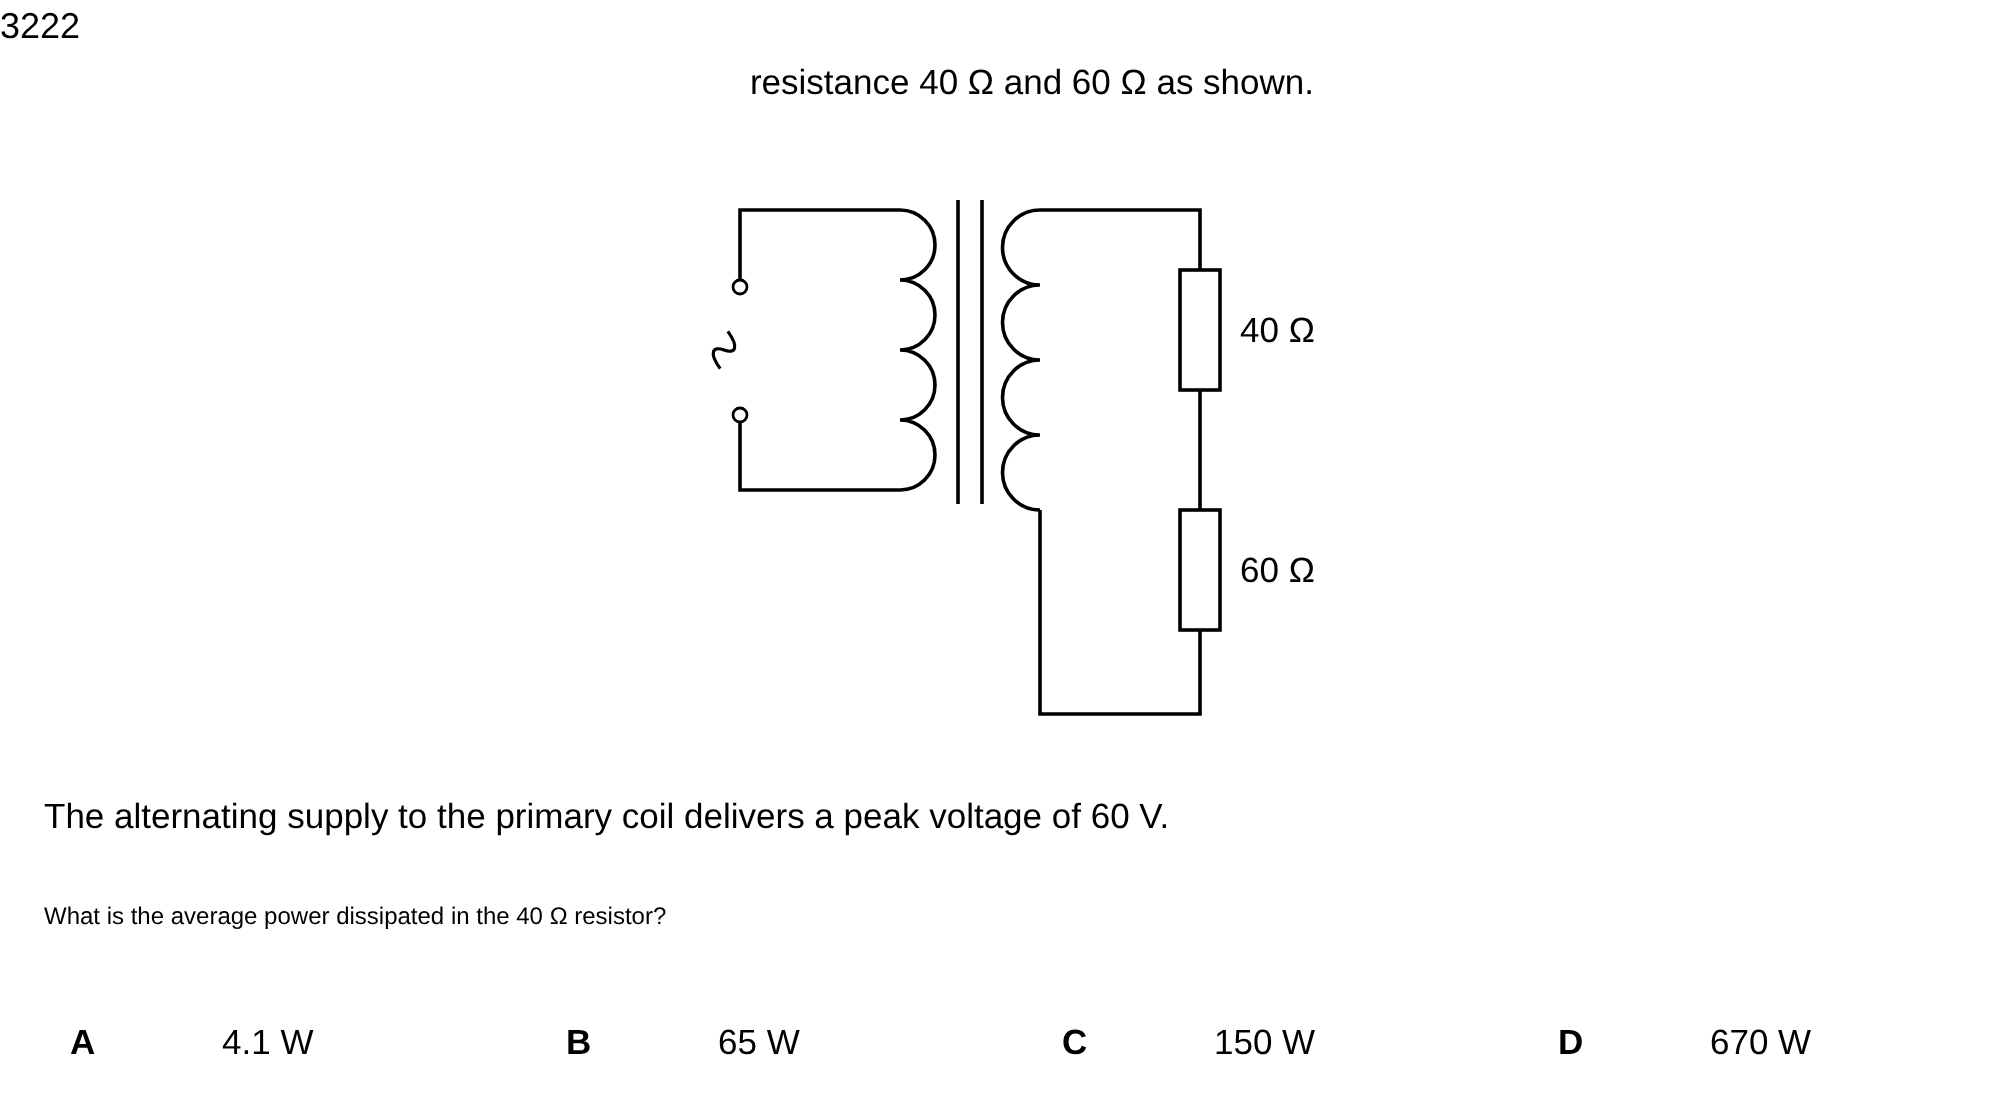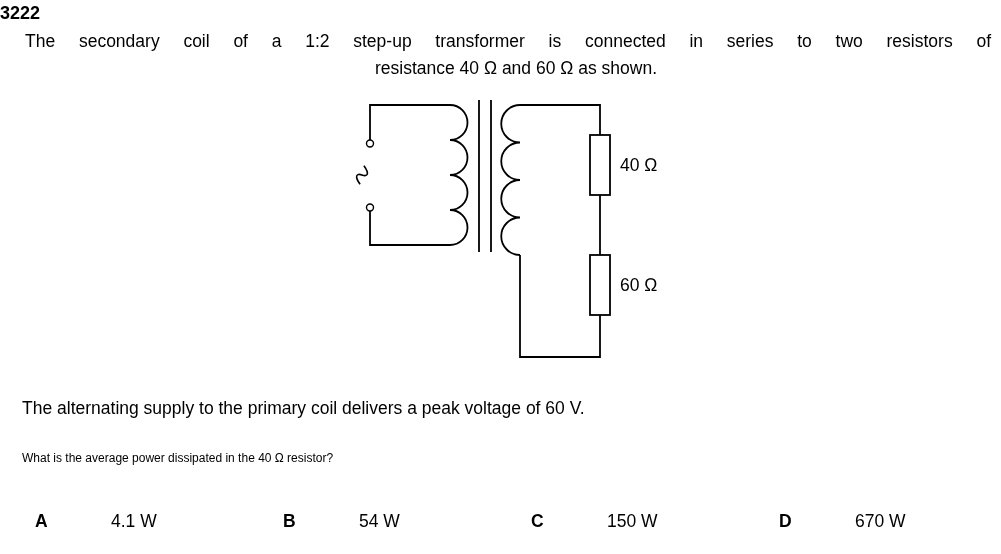--- a/index.html
+++ b/index.html
@@ -13,21 +13,21 @@
     position: relative;
     font-family: "Liberation Sans", sans-serif;
     color: #000000;
     overflow: hidden;
   }
   .qnum {
     position: absolute;
     left: 0px;
     top: 3px;
     font-size: 18px;
-    font-weight: bold;
+    font-weight: normal;
   }
   .intro {
     position: absolute;
     left: 25px;
     top: 28px;
     width: 966px;
     font-size: 17.5px;
     line-height: 27px;
   }
   .intro .line1 {
@@ -76,21 +76,20 @@
     position: absolute;
     margin-left: 26px;
   }
 </style>
 </head>
 <body>
 
 <div class="qnum">3222</div>
 
 <div class="intro">
-  <div class="line1">The secondary coil of a 1:2 step-up transformer is connected in series to two resistors of</div>
   <div class="line2">resistance 40 Ω and 60 Ω as shown.</div>
 </div>
 
 <svg class="diagram" width="1001" height="554" viewBox="0 0 1001 554" fill="none" stroke="#000000" stroke-width="1.8" stroke-linecap="butt" stroke-linejoin="miter">
 
   <g>
     <path d="M -9,3 C -5,-6 -1,-6 0,0 C 1,6 5,6 9,-3" transform="translate(362,175) rotate(-60)" stroke-width="1.6"></path>
     <circle cx="370" cy="143.5" r="3.5" fill="#ffffff" stroke-width="1.4"></circle>
     <circle cx="370" cy="207.5" r="3.5" fill="#ffffff" stroke-width="1.4"></circle>
   </g>
@@ -124,20 +123,20 @@
 
 <div class="supply">The alternating supply to the primary coil delivers a peak voltage of 60 V.</div>
 
 <div class="prompt">What is the average power dissipated in the 40 Ω resistor?</div>
 
 <div class="options">
   <span class="letter" style="left:35px">A</span>
   <span class="value" style="left:85px">4.1 W</span>
 
   <span class="letter" style="left:283px">B</span>
-  <span class="value" style="left:333px">54 W</span>
+  <span class="value" style="left:333px">65 W</span>
 
   <span class="letter" style="left:531px">C</span>
   <span class="value" style="left:581px">150 W</span>
 
   <span class="letter" style="left:779px">D</span>
   <span class="value" style="left:829px">670 W</span>
 </div>
 
 </body></html>

